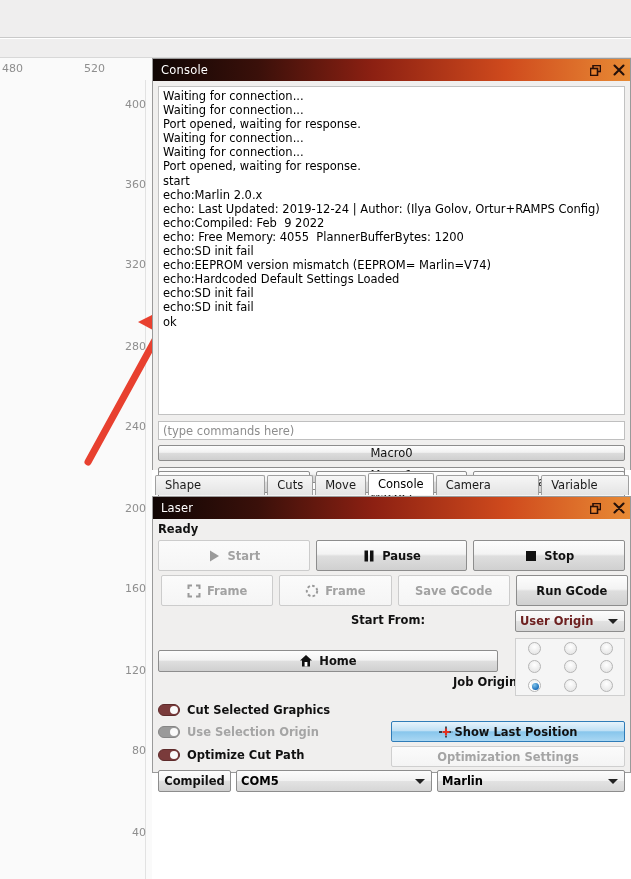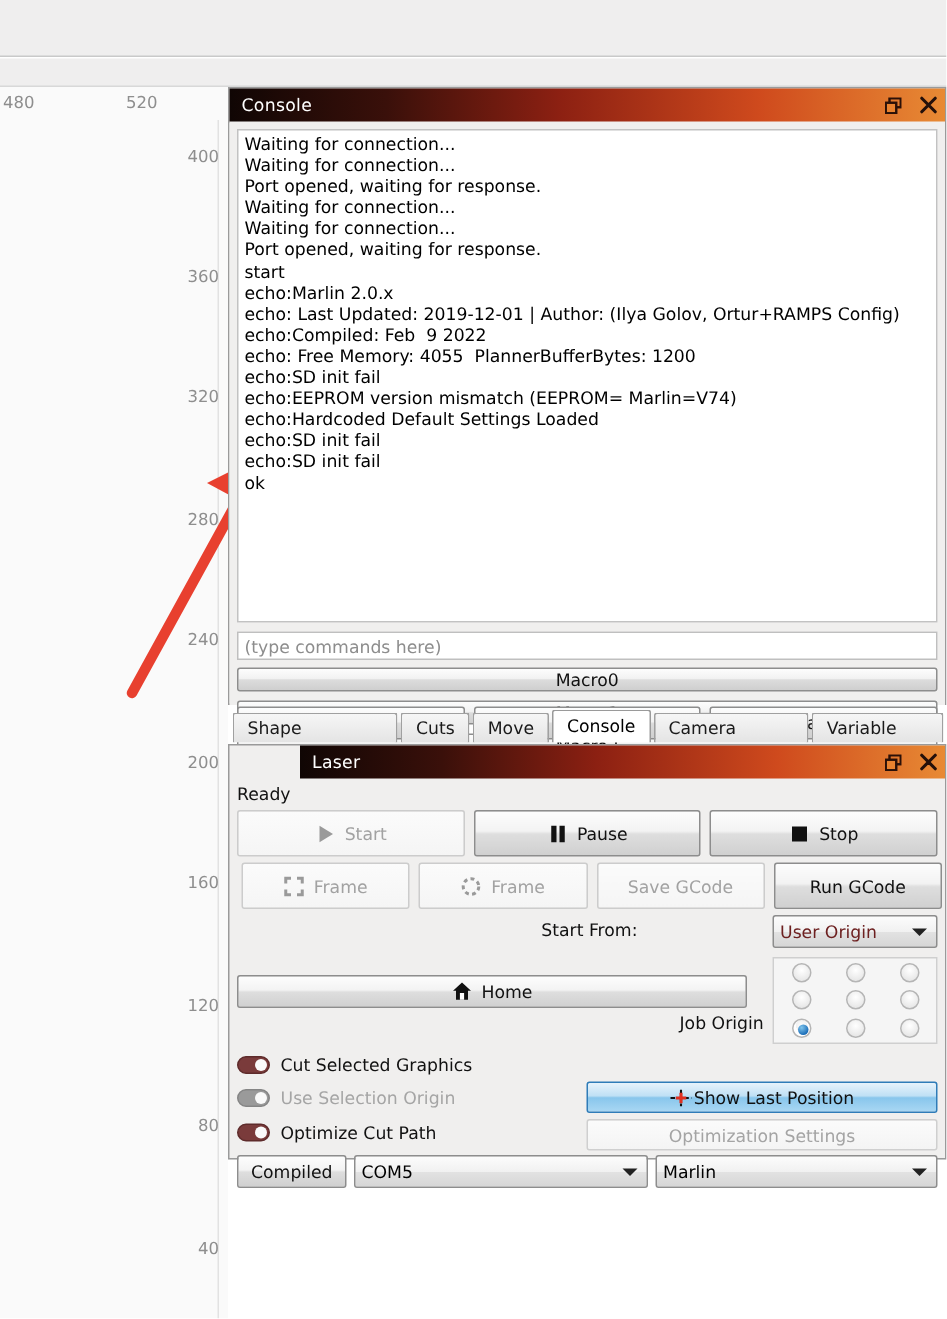--- a/index.html
+++ b/index.html
@@ -99,22 +99,22 @@
     background: linear-gradient(to bottom, #f6f6f6, #e4e4e4);
     font-size: 11.5px; color: #1a1a1a; margin-right: 2px; cursor: pointer;
     border-radius: 2px 2px 0 0;
   }
   .tab.active {
     background: #ffffff; height: 22px; line-height: 21px; color: #000;
     border-color: #9a9a9a;
   }
 
   
-  #laser-panel { left: 152px; top: 496px; width: 479px; height: 277px; padding-left: 47px; }
-  .laser-body { position: absolute; left: 0; top: 23px; width: 477px; height: 252px; }
+  #laser-panel { left: 152px; top: 496px; width: 479px; height: 277px; }
+  .laser-body { position: absolute; left: 0; top: 23px; width: 477px; height: 252px; font-weight: bold; }
   .ready-label { position:absolute; left: 5px; top: 2px; font-size: 11.5px; color:#111; }
 
   .lrow { position: absolute; display: flex; gap: 6px; }
   .row-start { left: 5px; top: 20px; width: 467px; height: 31px; }
   .row-frame { left: 8px; top: 55px; width: 467px; height: 31px; }
   .row-home  { left: 5px; top: 90px; width: 340px; height: 22px; margin-top: 40px; }
 
   .lbtn {
     border: 1px solid #8d8d8d; border-radius: 2px;
     background: linear-gradient(to bottom, #fdfdfd 0%, #f3f3f3 45%, #dedede 52%, #d0d0d0 100%);
@@ -255,21 +255,21 @@
     <div class="console-body">
       <div class="console-output" id="console-output">
           <div class="line">Waiting for connection...</div>
           <div class="line">Waiting for connection...</div>
           <div class="line">Port opened, waiting for response.</div>
           <div class="line">Waiting for connection...</div>
           <div class="line">Waiting for connection...</div>
           <div class="line">Port opened, waiting for response.</div>
           <div class="line">start</div>
           <div class="line">echo:Marlin 2.0.x</div>
-          <div class="line">echo: Last Updated: 2019-12-01 | Author: (Ilya Golov, Ortur+RAMPS Config)</div>
+          <div class="line">echo: Last Updated: 2019-12-24 | Author: (Ilya Golov, Ortur+RAMPS Config)</div>
           <div class="line">echo:Compiled: Feb  9 2022</div>
           <div class="line">echo: Free Memory: 4055  PlannerBufferBytes: 1200</div>
           <div class="line">echo:SD init fail</div>
           <div class="line">echo:EEPROM version mismatch (EEPROM= Marlin=V74)</div>
           <div class="line">echo:Hardcoded Default Settings Loaded</div>
           <div class="line">echo:SD init fail</div>
           <div class="line">echo:SD init fail</div>
           <div class="line">ok</div>
         </div>
       <div class="console-input" id="console-input">(type commands here)</div>

